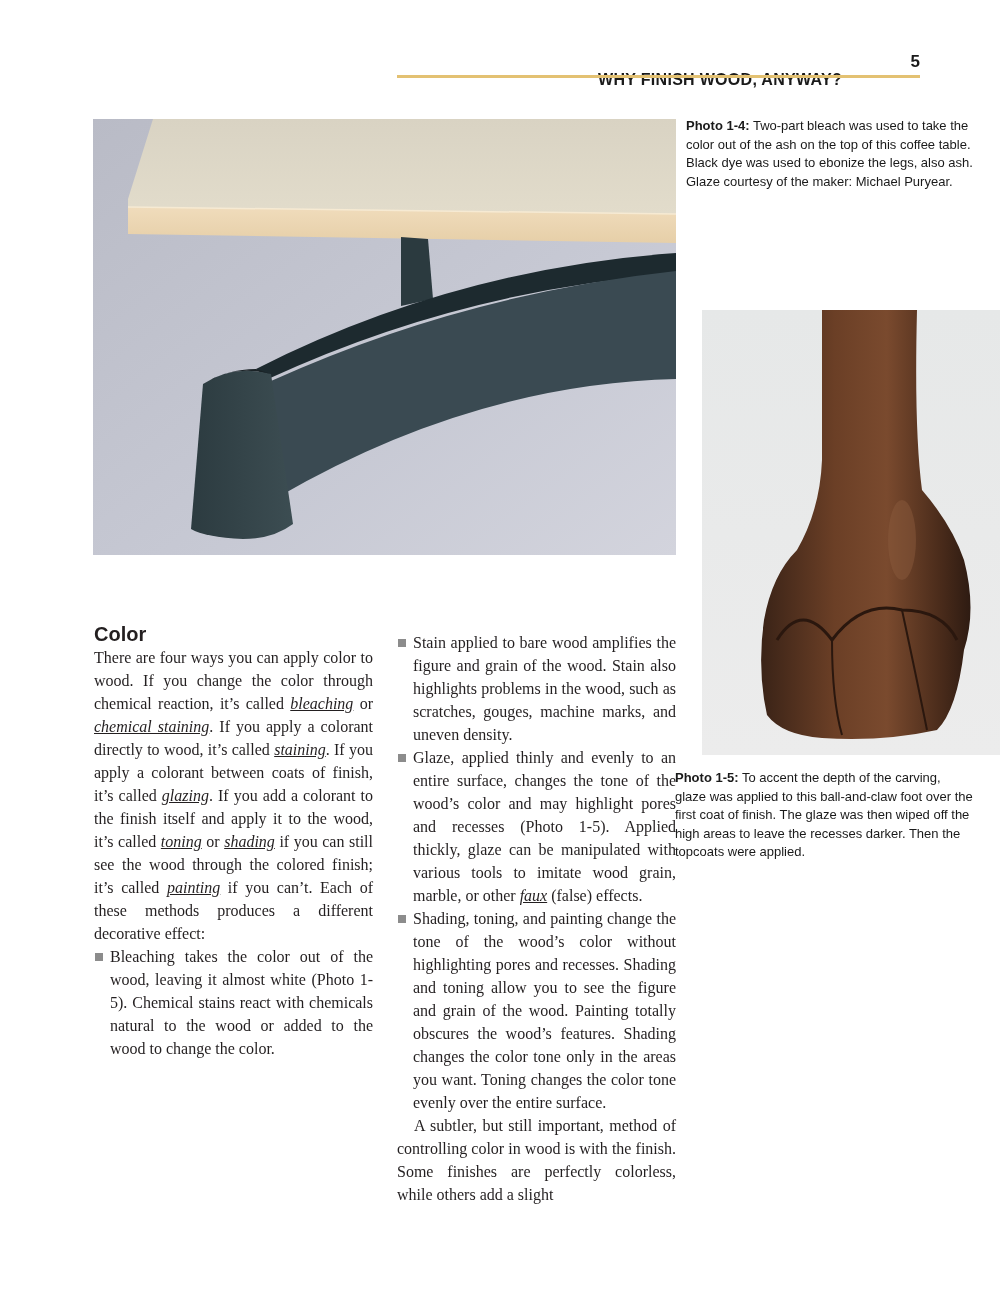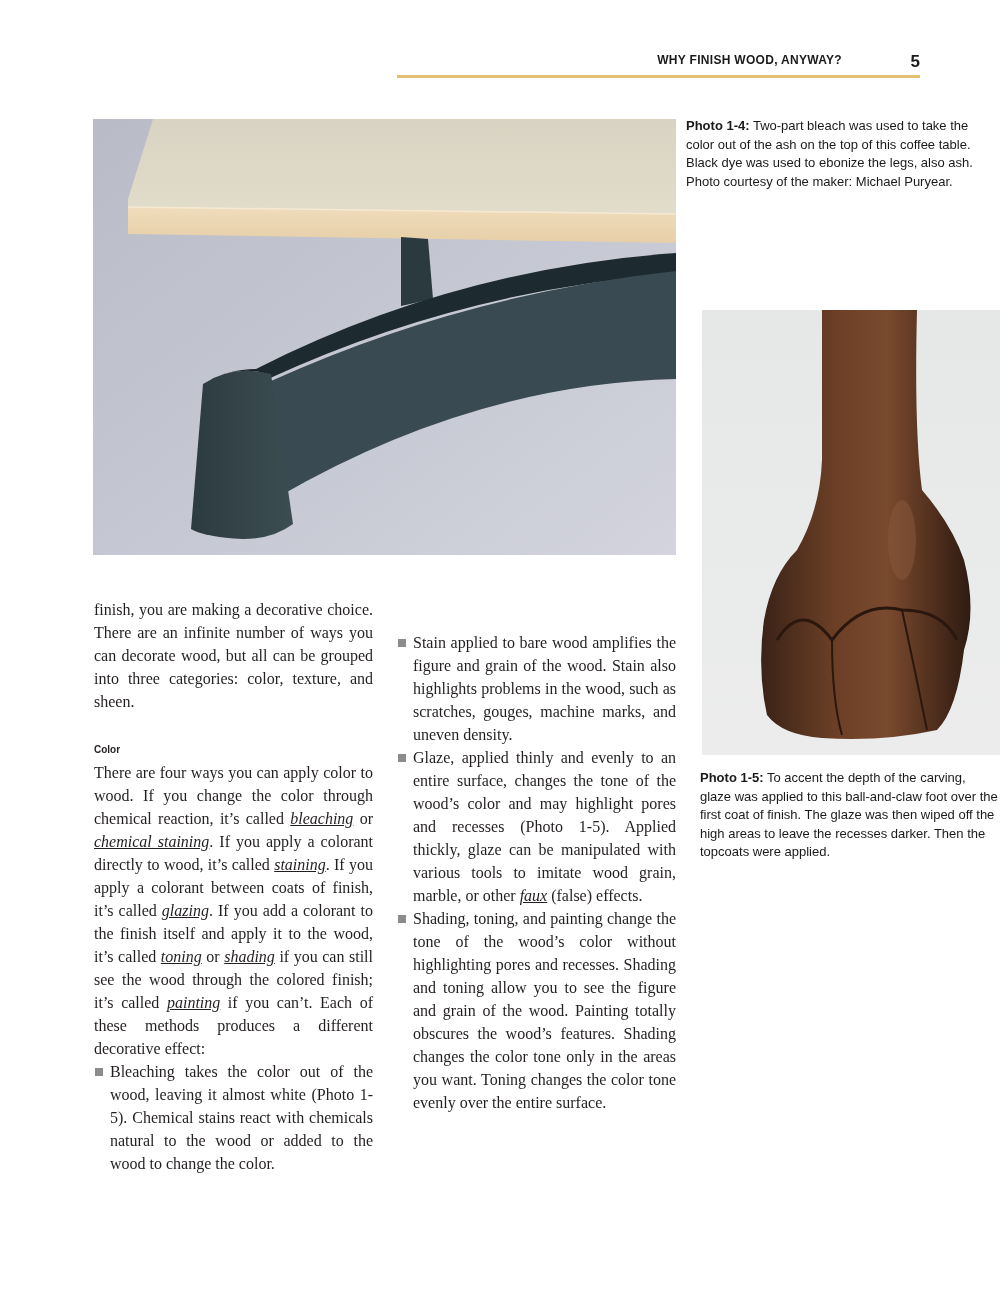--- a/index.html
+++ b/index.html
@@ -1,37 +1,37 @@
 <!DOCTYPE html>
 <html><head>
 <meta charset="utf-8">
 <style>
   html, body { margin:0; padding:0; background:#ffffff; }
   body { width:1000px; height:1291px; position:relative; overflow:hidden; font-family:"Liberation Serif", serif; color:#231f20; }
   .running-head { position:absolute; left:397px; top:52px; width:523px; height:26px; }
-  .running-head .title { position:absolute; right:78px; top:1px; font-family:"Liberation Sans", sans-serif; font-weight:bold; font-size:12px; letter-spacing:0.3px; color:#1a1a1a; }
+  .running-head .title { position:absolute; right:78px; top:19px; font-family:"Liberation Sans", sans-serif; font-weight:bold; font-size:16px; letter-spacing:0.3px; color:#1a1a1a; }
   .running-head .folio { position:absolute; right:0; top:0; font-family:"Liberation Sans", sans-serif; font-weight:bold; font-size:17px; color:#1a1a1a; }
   .running-head .rule { position:absolute; left:0; right:0; bottom:0; height:3px; background:#e3c172; }
 
   .photo { position:absolute; overflow:hidden; }
   .photo svg { display:block; width:100%; height:100%; }
   #photo14 { left:93px; top:119px; width:583px; height:436px; }
   #photo15 { left:702px; top:310px; width:298px; height:445px; }
 
   .caption { position:absolute; font-family:"Liberation Sans", sans-serif; font-size:13px; line-height:18.5px; color:#1a1a1a; }
   .caption b { font-weight:bold;text-align:right; }
   #cap14 { left:686px; top:117px; width:300px; }
-  #cap15 { left:700px; top:769px; width:300px; }
+  #cap15 { left:675px; top:769px; width:300px; }
 
   .col { position:absolute; top:598px; font-size:16px; line-height:23px; text-align:justify; color:#231f20; }
   #col1 { left:94px; width:279px; }
   #col2 { left:397px; width:279px;margin-top:33px; }
   .col p { margin:0; }
   .col p.indent { text-indent:17px; }
-  .col h3 { font-family:"Liberation Sans", sans-serif; font-weight:bold; font-size:10px; margin:25px 0 0 0; line-height:23px; }
+  .col h3 { font-family:"Liberation Sans", sans-serif; font-weight:bold; font-size:20px; margin:25px 0 0 0; line-height:23px; }
   .col ul { list-style:none; margin:0; padding:0; }
   .col li { position:relative; padding-left:16px; }
   .col li .bullet { position:absolute; left:1px; top:8px; width:8px; height:8px; background:#8c8c8c; }
   .col em { font-style:italic;text-decoration:underline; }
 </style>
 </head>
 <body>
 
 <div class="running-head">
   <span class="title">WHY FINISH WOOD, ANYWAY?</span>
@@ -69,21 +69,21 @@
     <polygon points="308,118 335,120 340,180 308,187" fill="#2b3a3f"></polygon>
 
     <path d="M163,250 Q360,150 583,134 L583,155 Q370,170 175,260 Z" fill="#1d2a2f"></path>
     <path d="M178,262 Q370,175 583,152 L583,260 Q380,265 185,378 Z" fill="#3a4a52"></path>
 
     <path d="M110,265 Q140,245 178,255 L200,405 Q180,420 150,420 Q112,418 98,410 Z" fill="url(#leg14)"></path>
     <path d="M110,265 Q140,245 178,255 L163,250 Q135,250 110,265 Z" fill="#1a2226"></path>
   </svg>
 </div>
 
-<div class="caption" id="cap14"><b>Photo 1-4:</b><span> Two-part bleach was used to take the color out of the ash on the top of this coffee table. Black dye was used to ebonize the legs, also ash. Photo courtesy of the maker: Michael Puryear.</span></div>
+<div class="caption" id="cap14"><b>Photo 1-4:</b><span> Two-part bleach was used to take the color out of the ash on the top of this coffee table. Black dye was used to ebonize the legs, also ash. Glaze courtesy of the maker: Michael Puryear.</span></div>
 
 <div class="photo" id="photo15">
   <svg viewBox="0 0 298 445" preserveAspectRatio="none">
     <defs>
       <linearGradient id="bg15" x1="0" y1="0" x2="0" y2="1">
         <stop offset="0" stop-color="#e6e8e8"></stop>
         <stop offset="1" stop-color="#ececec"></stop>
       </linearGradient>
       <linearGradient id="wood15" x1="0" y1="0" x2="1" y2="0">
         <stop offset="0" stop-color="#3a2317"></stop>
@@ -98,27 +98,27 @@
     <path d="M75,330 Q100,290 130,330 Q160,290 200,300 Q240,300 255,330" fill="none" stroke="#2a170e" stroke-width="3"></path>
     <path d="M130,330 Q130,390 140,425" fill="none" stroke="#2a170e" stroke-width="2"></path>
     <path d="M200,300 Q215,370 225,420" fill="none" stroke="#2a170e" stroke-width="2"></path>
     <ellipse cx="200" cy="230" rx="14" ry="40" fill="#8a5a3c" opacity="0.5"></ellipse>
   </svg>
 </div>
 
 <div class="caption" id="cap15"><b>Photo 1-5:</b><span> To accent the depth of the carving, glaze was applied to this ball-and-claw foot over the first coat of finish. The glaze was then wiped off the high areas to leave the recesses darker. Then the topcoats were applied.</span></div>
 
 <div class="col" id="col1">
-  <p>finish, you are making a decorative choice. There are an infinite number of ways you can decorate wood, but all can be grouped into three categories: color, texture, and sheen.</p>
   <h3>Color</h3>
   <p><span>There are four ways you can apply color to wood. If you change the color through chemical reaction, it’s called </span><em>bleaching</em><span> or </span><em>chemical staining</em><span>. If you apply a colorant directly to wood, it’s called </span><em>staining</em><span>. If you apply a colorant between coats of finish, it’s called </span><em>glazing</em><span>. If you add a colorant to the finish itself and apply it to the wood, it’s called </span><em>toning</em><span> or </span><em>shading</em><span> if you can still see the wood through the colored finish; it’s called </span><em>painting</em><span> if you can’t. Each of these methods produces a different decorative effect:</span></p>
   <ul>
     <li><span class="bullet"></span><span>Bleaching takes the color out of the wood, leaving it almost white (Photo 1-5). Chemical stains react with chemicals natural to the wood or added to the wood to change the color.</span></li>
   </ul>
 </div>
 
 <div class="col" id="col2">
   <ul>
     <li><span class="bullet"></span><span>Stain applied to bare wood amplifies the figure and grain of the wood. Stain also highlights problems in the wood, such as scratches, gouges, machine marks, and uneven density.</span></li>
     <li><span class="bullet"></span><span>Glaze, applied thinly and evenly to an entire surface, changes the tone of the wood’s color and may highlight pores and recesses (Photo 1-5). Applied thickly, glaze can be manipulated with various tools to imitate wood grain, marble, or other </span><em>faux</em><span> (false) effects.</span></li>
     <li><span class="bullet"></span><span>Shading, toning, and painting change the tone of the wood’s color without highlighting pores and recesses. Shading and toning allow you to see the figure and grain of the wood. Painting totally obscures the wood’s features. Shading changes the color tone only in the areas you want. Toning changes the color tone evenly over the entire surface.</span></li>
   </ul>
+  <p class="indent">A subtler, but still important, method of controlling color in wood is with the finish. Some finishes are perfectly colorless, while others add a slight</p>
 </div>
 
 </body></html>

